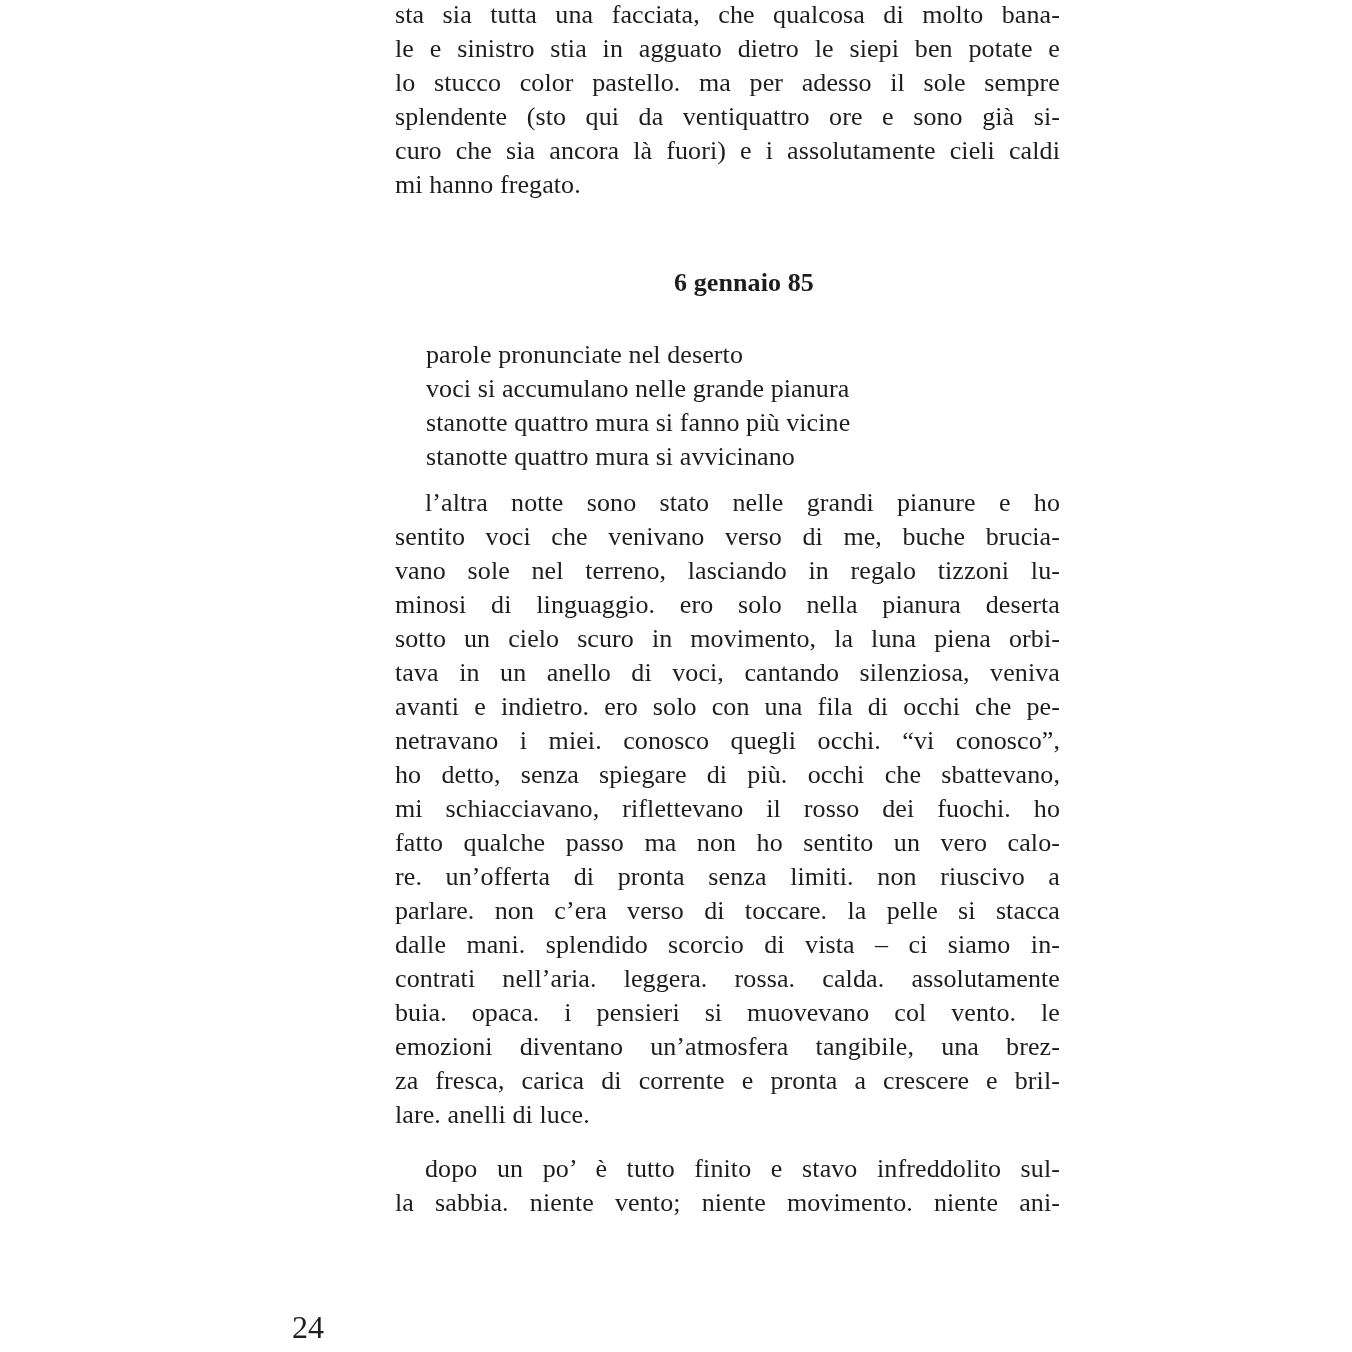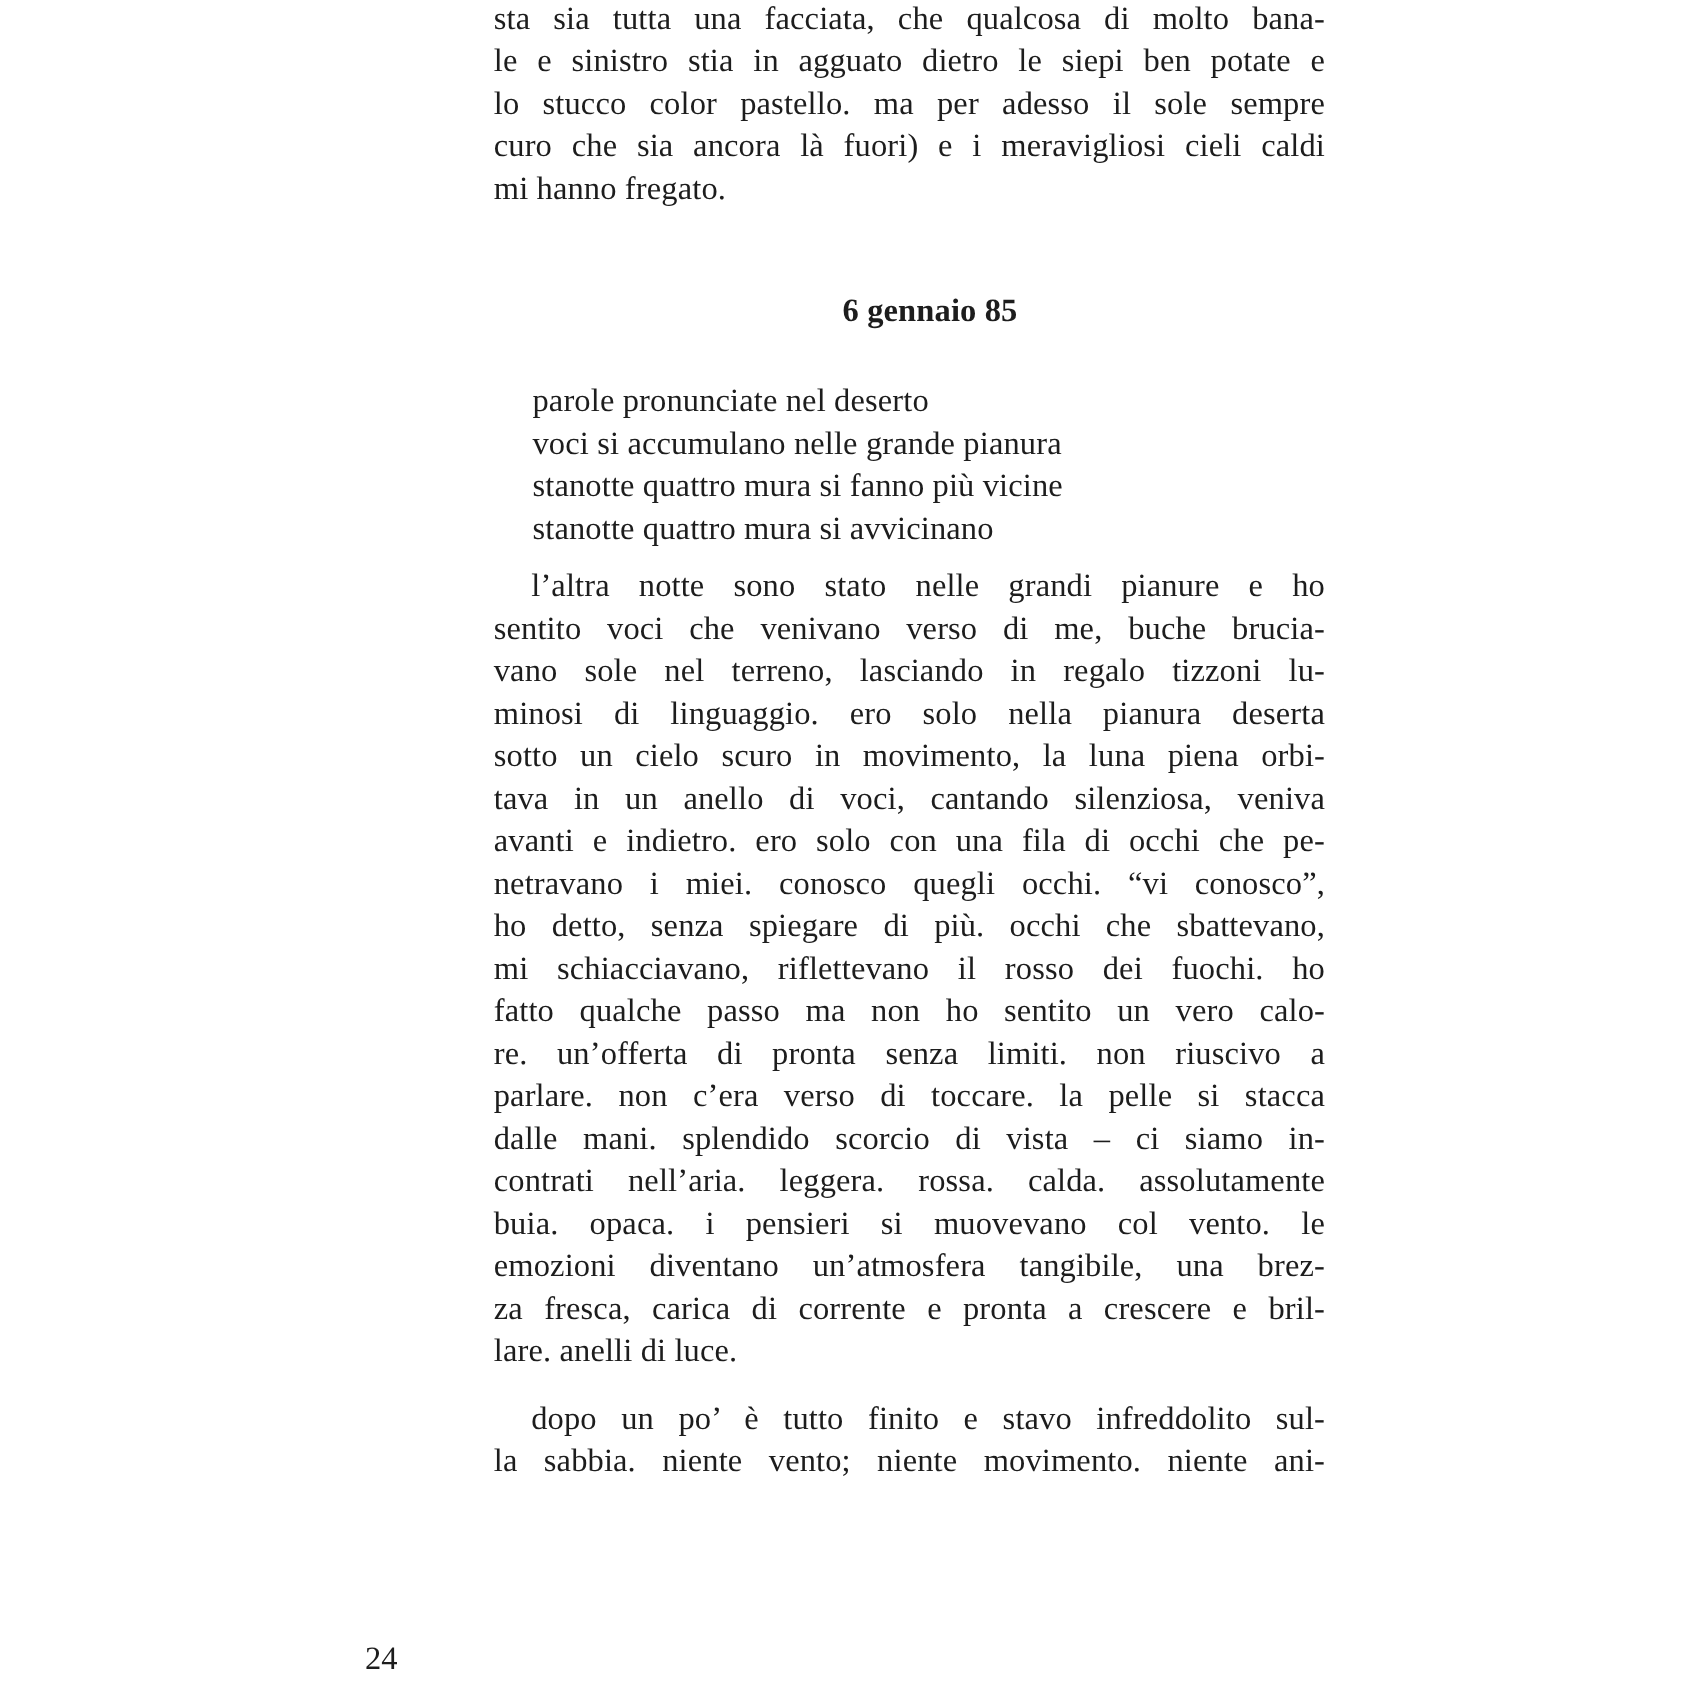--- a/index.html
+++ b/index.html
@@ -40,33 +40,34 @@
   .verse {
     margin: 38px 0 12px 31px;
   }
   .verse + .para { }
   .para + .para { margin-top: 20px; }
   .para.indent .line:first-child { text-indent: 30px; }
   .page-number {
     position: absolute;
     left: 292px;
     top: 1312px;
-    font-size: 26px;
+    font-size: 32px;
     line-height: 30px;
   }
 </style>
 </head>
 <body>
 
 <div class="text-column">
     <div class="para">
       <span class="line just">sta sia tutta una facciata, che qualcosa di molto bana-</span>
       <span class="line just">le e sinistro stia in agguato dietro le siepi ben potate e</span>
       <span class="line just">lo stucco color pastello. ma per adesso il sole sempre</span>
-      <span class="line just">curo che sia ancora là fuori) e i meravigliosi cieli caldi</span>
+      <span class="line just">splendente (sto qui da ventiquattro ore e sono già si-</span>
+      <span class="line just">curo che sia ancora là fuori) e i assolutamente cieli caldi</span>
       <span class="line">mi hanno fregato.</span>
     </div>
     <div class="heading">6 gennaio 85</div>
     <div class="verse">
       <span class="line">parole pronunciate nel deserto</span>
       <span class="line">voci si accumulano nelle grande pianura</span>
       <span class="line">stanotte quattro mura si fanno più vicine</span>
       <span class="line">stanotte quattro mura si avvicinano</span>
     </div>
     <div class="para indent">

